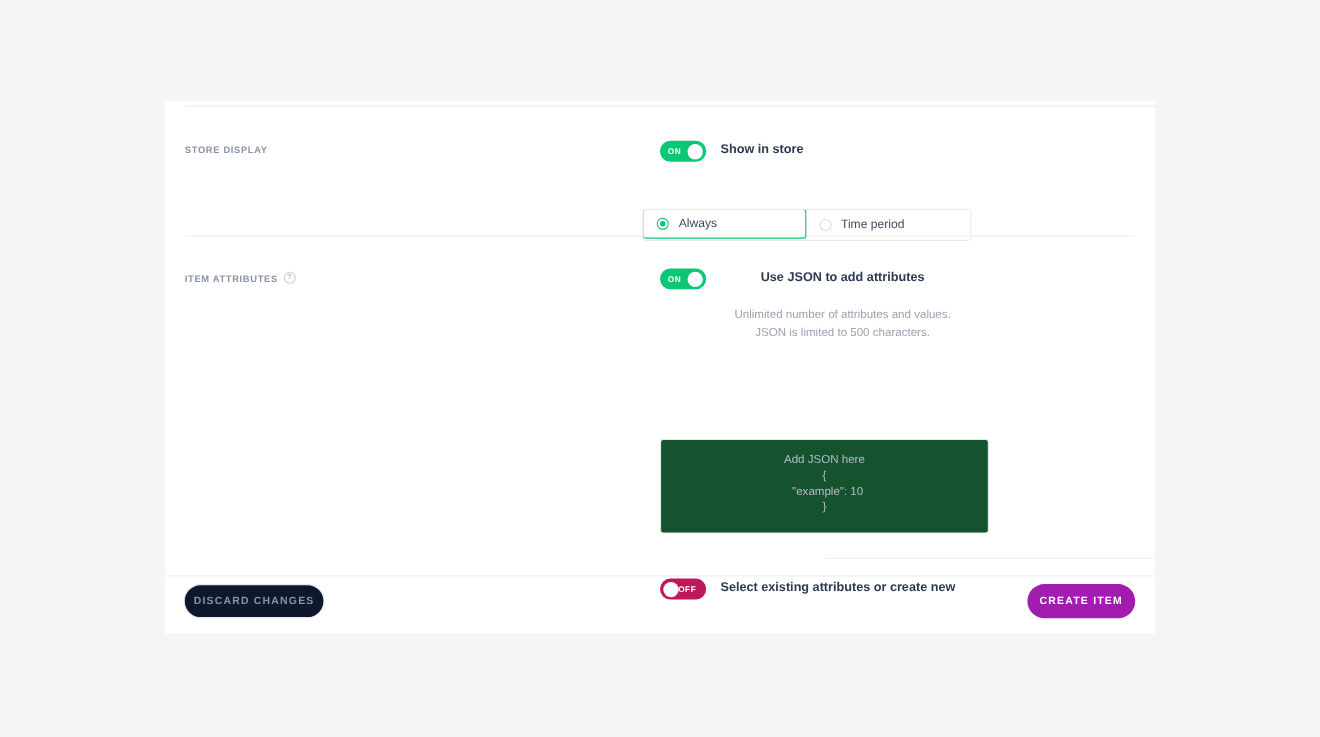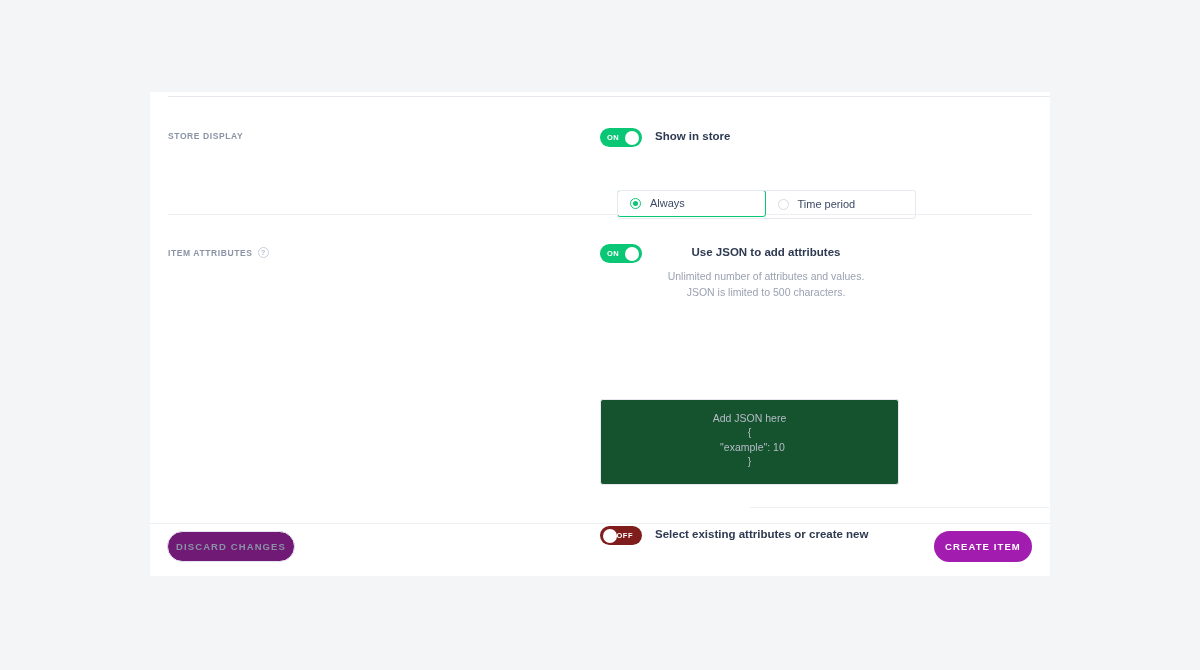--- a/index.html
+++ b/index.html
@@ -125,21 +125,21 @@
     position: relative;
     flex: 0 0 auto;
     width: 42px;
     height: 19px;
     border-radius: 10px;
     cursor: pointer;
     display: flex;
     align-items: center;
   }
   .toggle.on  { background: #0ac775; justify-content: flex-start; }
-  .toggle.off { background: #7f1d1d; justify-content: flex-end; }
+  .toggle.off { background: #be185d; justify-content: flex-end; }
 
   .toggle .t-text {
     font-size: 7.5px;
     font-weight: 700;
     letter-spacing: 0.5px;
     color: #ffffff;
     padding: 0 2px 0 7px;
     line-height: 1;
   }
   .toggle.off .t-text { padding: 0 9px 0 0; color: #ffffff; }
@@ -159,36 +159,36 @@
 
   .toggle-title {
     font-size: 11.5px;
     font-weight: 700;
     color: #2e3a51;
     line-height: 1.3;
     white-space: nowrap;
   }
 
   .toggle-desc {
-    margin-top: 8px;
+    margin-top: 18px;
     width: 222px;
     font-size: 10.5px;
     line-height: 1.55;
     color: #9aa2b1;
   }
 
   .toggle-desc a {
     color: #4b7fe3;
     text-decoration: none;
   }
 
   
   .radio-group {
     position: absolute;
-    left: 167px;
+    left: 134px;
     top: 68px;
     display: flex;
     width: 299px;
     height: 29px;
     border: 1px solid #e6e9ef;
     border-radius: 3px;
     overflow: hidden;
     background: #ffffff;
   }
 
@@ -284,21 +284,21 @@
     text-transform: uppercase;
     cursor: pointer;
     white-space: nowrap;
   }
 
   .btn-discard {
     left: 17px;
     top: 7px;
     width: 128px;
     height: 31px;
-    background: #701a75;
+    background: #0f172a;
     border: 1px solid #e3e6ee;
     color: #8a93a5;
   }
 
   .btn-create {
     right: 18px;
     top: 7px;
     width: 98px;
     height: 31px;
     background: #a21caf;

